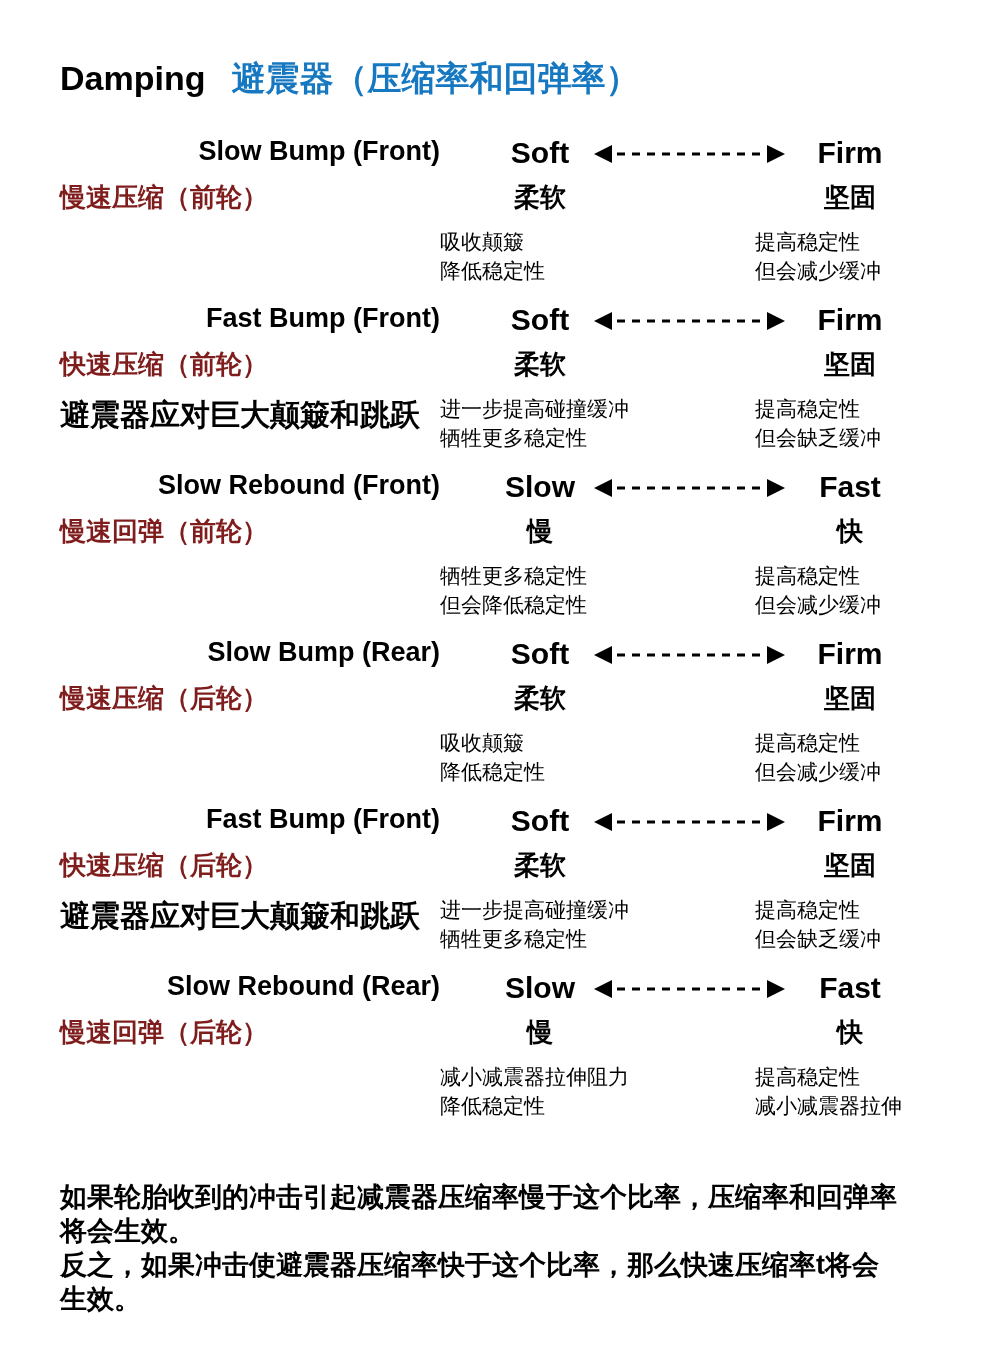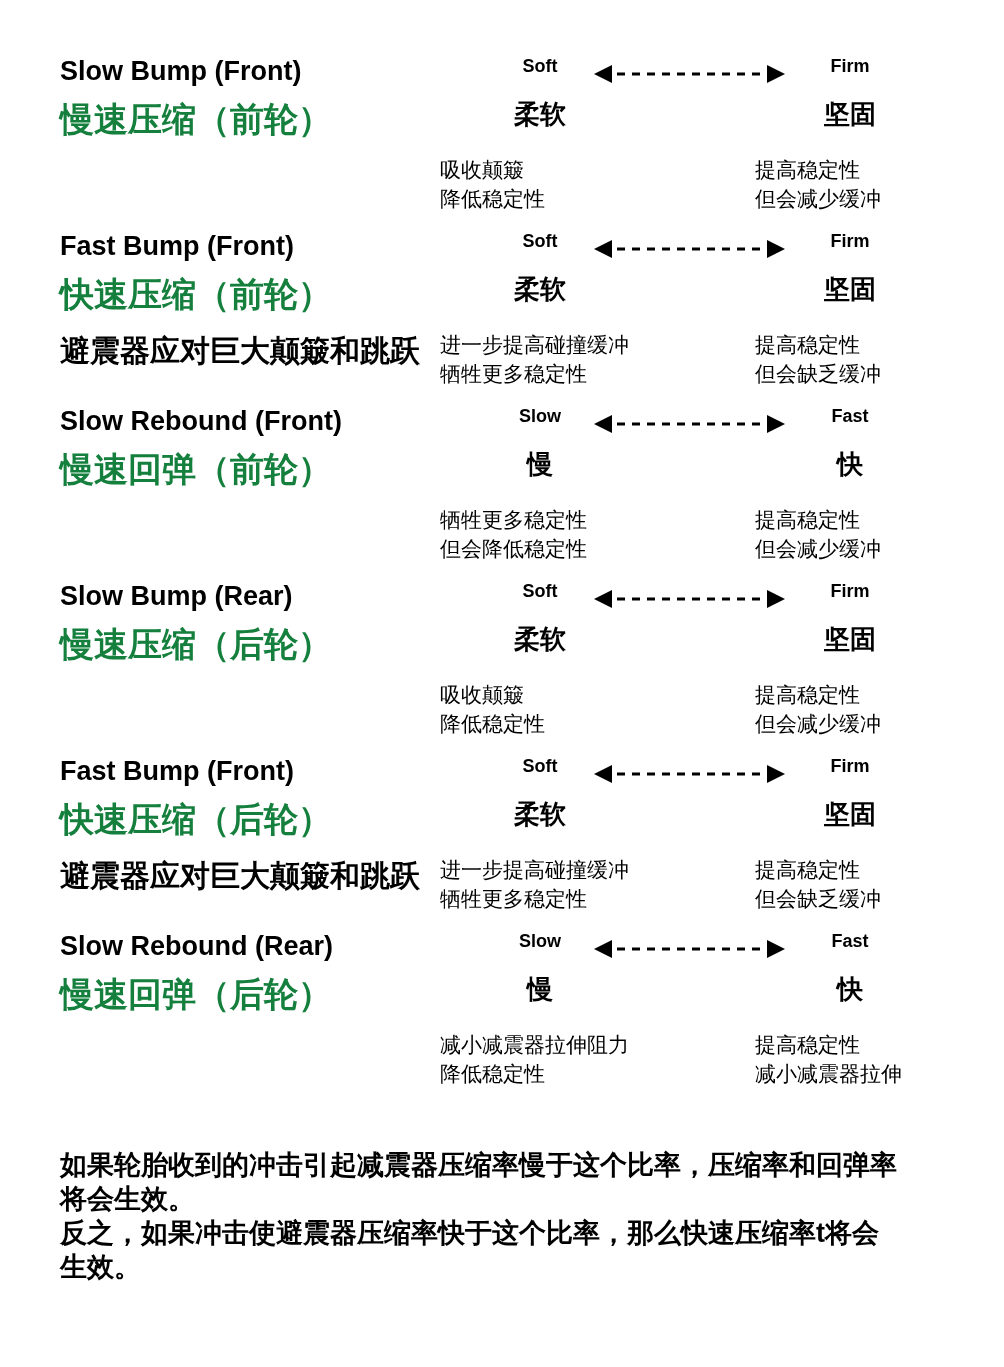--- a/index.html
+++ b/index.html
@@ -17,28 +17,28 @@
   .t-cn{color:#1778C2;margin-left:26px;}
 
   
   .section{
     display:grid;
     grid-template-columns:380px 200px 115px 190px;
     align-items:start;
     margin-bottom:18px;
   }
   .cell{min-height:1px;}
-  .r1{padding-bottom:10px;}
+  .r1{padding-bottom:10px;text-align:right;}
   .r2{padding-bottom:12px;}
 
   .en-label{font-size:27px;font-weight:bold;white-space:nowrap;}
-  .cn-label{font-size:34px;font-weight:bold;color:#15803d;white-space:nowrap;}
+  .cn-label{font-size:26px;font-weight:bold;color:#7f1d1d;white-space:nowrap;}
   .extra-label{font-size:30px;font-weight:bold;white-space:nowrap;padding-top:1px;}
 
-  .term{font-size:18px;font-weight:bold;text-align:center;}
+  .term{font-size:30px;font-weight:bold;text-align:center;}
   .term-cn{font-size:26px;font-weight:bold;text-align:center;}
 
   .arrow-cell{padding-top:7px;overflow:visible;}
   .arrow{display:block;margin-left:-48px;overflow:visible;}
   .arrow polygon{fill:#000;}
   .arrow line{stroke:#000;stroke-width:3;stroke-dasharray:8 7;}
 
   .desc{font-size:21px;line-height:29px;text-align:left;font-weight:normal;}
 
   
@@ -48,20 +48,23 @@
     font-weight:bold;
     line-height:34px;
     width:900px;
   }
 </style>
 </head>
 <body>
 
 <div class="page">
 
+  <header class="title">
+    <span class="t-en">Damping</span><span class="t-cn">避震器（压缩率和回弹率）</span>
+  </header>
 
   <section class="section">
     <div class="cell r1 en-label">Slow Bump (Front)</div>
     <div class="cell r1 term">Soft</div>
     <div class="cell r1 arrow-cell">
       <svg class="arrow" width="195" height="22" viewBox="0 0 195 22">
         <polygon points="2,11 20,2 20,20"></polygon>
         <polygon points="193,11 175,2 175,20"></polygon>
         <line x1="25" y1="11" x2="170" y2="11"></line>
       </svg>

